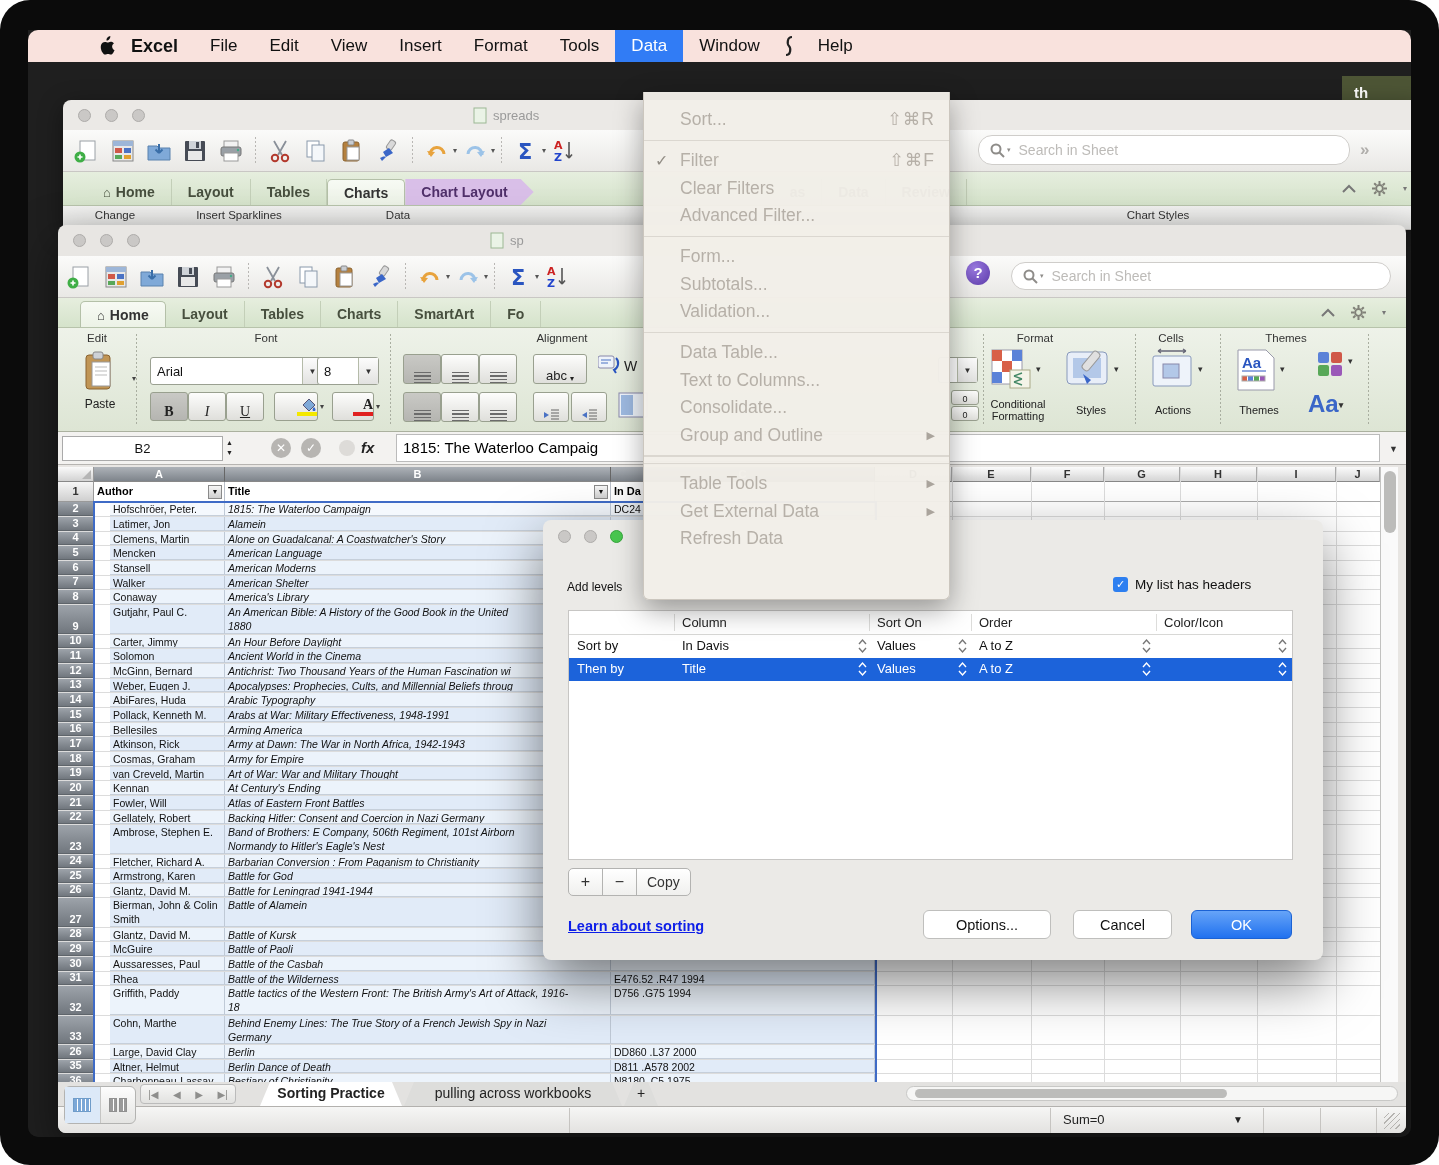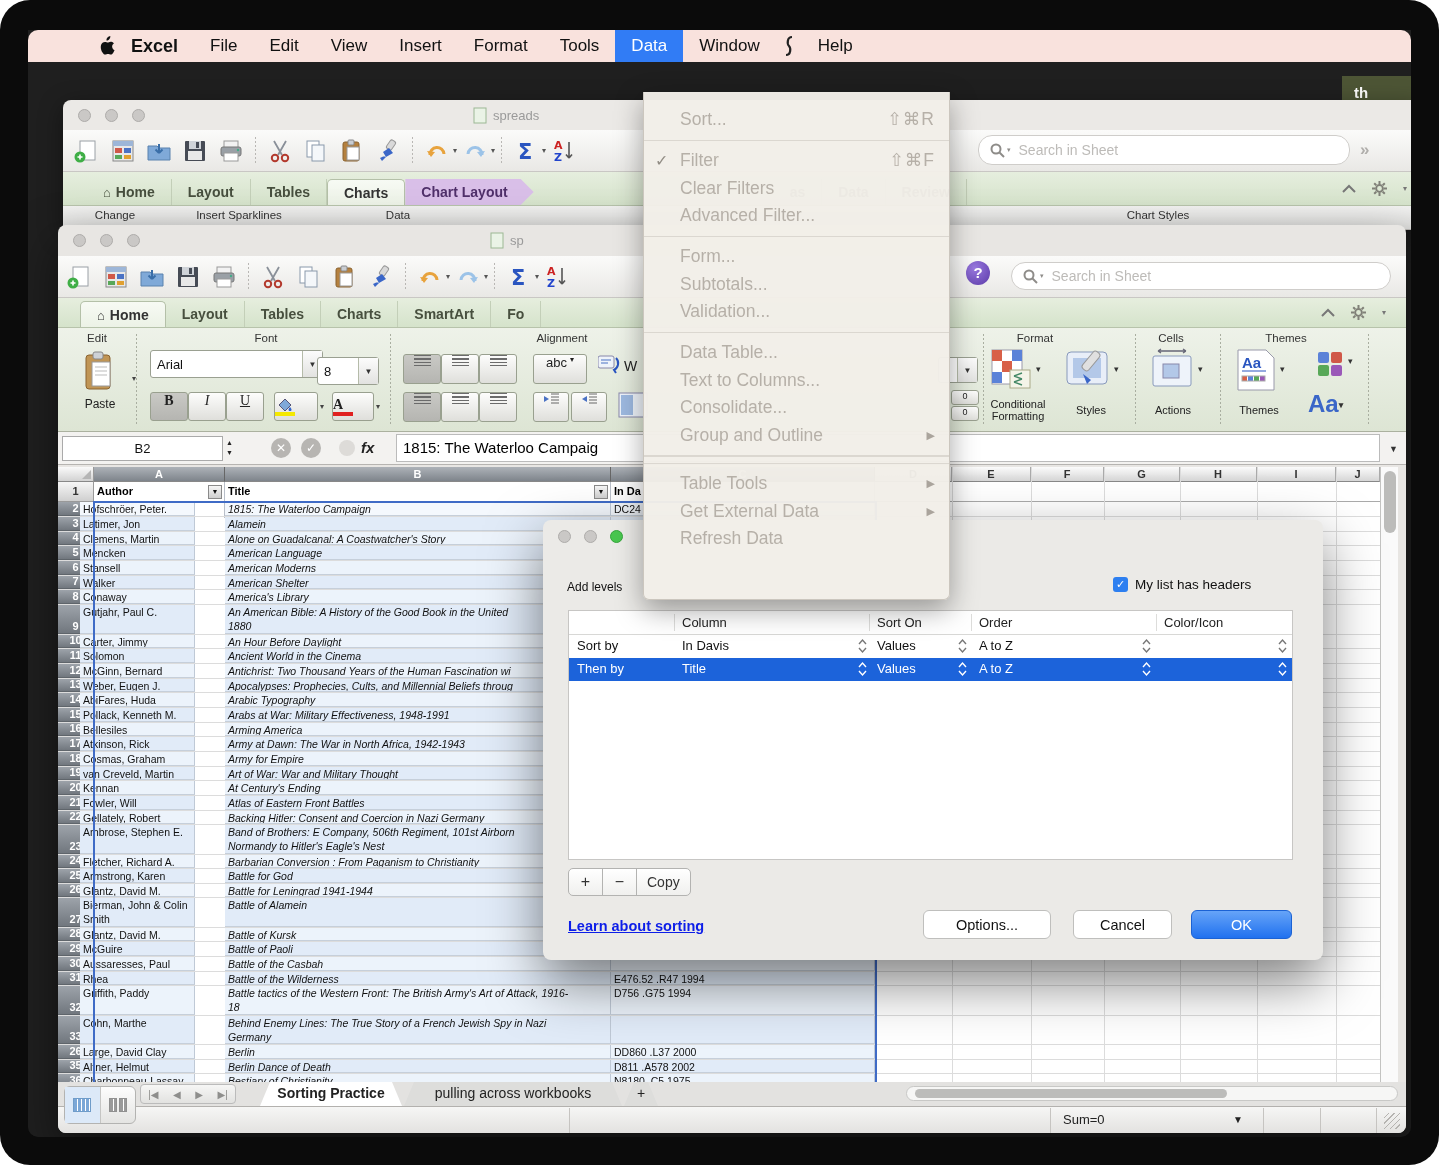--- a/index.html
+++ b/index.html
@@ -42,21 +42,21 @@
 .ribbonlabels span{position:absolute;top:3px;transform:translateX(-50%);white-space:nowrap}
 
 .fwin{position:absolute;left:30px;top:195px;width:1348px;height:908px;background:#e8e6e3;border-radius:8px;box-shadow:0 18px 45px rgba(0,0,0,.5);z-index:3}
 .bwin{position:absolute;left:35px;top:70px;width:1360px;height:130px;background:#ebe9e6;border-radius:8px 8px 0 0;box-shadow:0 6px 25px rgba(0,0,0,.4);z-index:2}
 .ribbon{position:absolute;left:0;right:0;top:103px;height:104px;background:linear-gradient(#eef2e9,#dde5d4);border-bottom:1px solid #abb19f}
 .rgl{position:absolute;top:4px;transform:translateX(-50%);font-size:11.5px;color:#333;white-space:nowrap}
 .dotsep{position:absolute;top:6px;bottom:6px;width:1px;background:repeating-linear-gradient(to bottom,#a9aea0 0 2px,transparent 2px 4px)}
 .combo{position:absolute;background:#fff;border:1px solid #9aa091;border-radius:3px;font-size:13px;color:#111;display:flex;align-items:center}
 .combo .cv{padding-left:6px;flex:1}
 .combo .cb{width:20px;align-self:stretch;border-left:1px solid #b5bba9;display:flex;align-items:center;justify-content:center;font-size:8px;color:#333;background:linear-gradient(#fcfcfc,#e2e2e0)}
-.rbtn{position:absolute;border:1px solid #99a08f;background:linear-gradient(#fdfdfc,#dfdfdb);border-radius:3px;display:flex;align-items:flex-start;justify-content:center;font-size:14px;color:#222}
+.rbtn{position:absolute;border:1px solid #99a08f;background:linear-gradient(#fdfdfc,#dfdfdb);border-radius:3px;display:flex;align-items:flex-end;justify-content:center;font-size:14px;color:#222}
 .rbtn.pressed{background:linear-gradient(#c9c9c5,#b5b5b1)}
 .lns{width:17px;height:11px;background:repeating-linear-gradient(to bottom,#6b6b6b 0 1.5px,transparent 1.5px 3.5px)}
 .grouplabelrow{position:absolute;font-size:11px;color:#222;text-align:center;line-height:12px}
 
 .fbar{position:absolute;left:0;right:0;top:207px;height:33px;background:#f3f2f0;border-bottom:1px solid #b6b4b1;display:flex;align-items:center}
 .namebox{position:absolute;left:4px;top:4px;width:161px;height:25px;background:#fff;border:1px solid #aaa;text-align:center;font-size:13px;color:#111;line-height:24px}
 .fstep{position:absolute;left:168px;top:6px;font-size:7px;color:#222;line-height:10px;text-align:center}
 .fcirc{position:absolute;top:6px;width:20px;height:20px;border-radius:50%;background:#b7b5b2;color:#fff;font-size:12px;display:flex;align-items:center;justify-content:center}
 .fcirc.pale{background:#dddbd8;width:16px;height:16px;top:8px}
 .fxl{position:absolute;top:7px;font-style:italic;font-weight:bold;font-size:15px;color:#222}
@@ -69,21 +69,21 @@
 .colh{position:absolute;top:0;height:15px;background:linear-gradient(#fbfbfb,#d6d6d6);border-right:1px solid #aaa;border-bottom:1px solid #888;font-size:11px;font-weight:bold;color:#333;text-align:center;line-height:14px}
 .colh.sel{background:linear-gradient(#adb2b8,#7e848b);color:#fff;border-right-color:#666}
 .hrow{position:absolute;left:0;top:15px;width:1322px;height:20px;background:#fff;border-bottom:1px solid #aaa}
 .hnum{position:absolute;left:0;top:0;width:36px;height:20px;background:linear-gradient(#f6f6f6,#cfcfcf);border-right:1px solid #999;border-bottom:1px solid #999;text-align:center;font-size:11px;font-weight:bold;color:#333;line-height:19px}
 .hcell{position:absolute;top:0;height:36px;border-right:1px solid #b9bfc9;font-weight:bold;font-size:11px;color:#000;padding:3px 0 0 3px}
 .filterbtn{position:absolute;right:2px;top:3px;width:14px;height:14px;background:linear-gradient(#f6f6f6,#cfcfcf);border:1px solid #8a8a8a;font-size:7px;color:#111;text-align:center;line-height:12px}
 .rows{position:absolute;left:0;top:35px;width:1322px}
 .grow{position:relative;width:1322px;border-bottom:1px solid #dcdcdc}
 .gnum{position:absolute;left:0;top:0;bottom:0;width:36px;background:linear-gradient(#9da3aa,#71777e);border-right:1px solid #565b61;border-bottom:1px solid #5f656b;color:#fff;font-size:11px;font-weight:bold;display:flex;align-items:flex-end;justify-content:center;padding-bottom:1px}
 .gc{position:absolute;top:0;bottom:0;font-size:10.5px;line-height:14px;color:#111;padding:0 3px;border-right:1px solid #bfc9d6;border-bottom:1px solid #c6cfda;overflow:hidden;white-space:pre-line}
-.gca{left:22px;width:115px}
+.gca{left:52px;width:115px}
 .gcb{left:167px;width:386px;font-style:italic}
 .gcc{left:553px;width:264px}
 .grow.odd .gc{background:#e1ebf8}
 .grow.even .gc{background:#ecf3fb}
 .grow.first .gc{background:#f4f8fd}
 .selborder{position:absolute;left:35px;top:34px;width:784px;height:600px;border:2px solid #3f6bc6;border-bottom:none;pointer-events:none;z-index:4}
 .vline{position:absolute;top:0;bottom:0;width:1px;background:#dcdcdc}
 .vscroll{position:absolute;top:242px;width:18px;height:615px;background:#fafafa;border-left:1px solid #c3c3c1}
 .vthumb{position:absolute;left:3px;top:4px;width:12px;height:62px;background:#bcbcba;border-radius:6px}
 
@@ -459,21 +459,21 @@
           <svg width="34" height="44" style="margin:0 auto">
               <rect x="3" y="5" width="24" height="34" rx="3" fill="#c09555" stroke="#8a6330"></rect>
               <rect x="10" y="2" width="10" height="7" rx="2" fill="#cdd1d6" stroke="#888"></rect>
               <rect x="9" y="12" width="18" height="24" fill="#fff" stroke="#999"></rect>
               <path d="M12 17h12M12 21h12M12 25h12" stroke="#bbb"></path>
             </svg>
           <span style="font-size:12px;color:#222">Paste</span>
         </div>
         <span class="abs" style="left:74px;top:46px;font-size:8px;color:#444">▾</span>
 
-        <div class="combo" style="left:92px;top:22px;width:173px;height:28px">
+        <div class="combo" style="left:92px;top:29px;width:173px;height:28px">
             <span class="cv">Arial</span>
             <span class="cb">▼</span>
           </div>
         <div class="combo" style="left:259px;top:29px;width:62px;height:28px">
             <span class="cv">8</span>
             <span class="cb">▼</span>
           </div>
         <div class="rbtn pressed" style="left:92px;top:64px;width:38px;height:29px;font-weight:bold;font-family:'Liberation Serif',serif">
             <span>B</span>
           </div>

